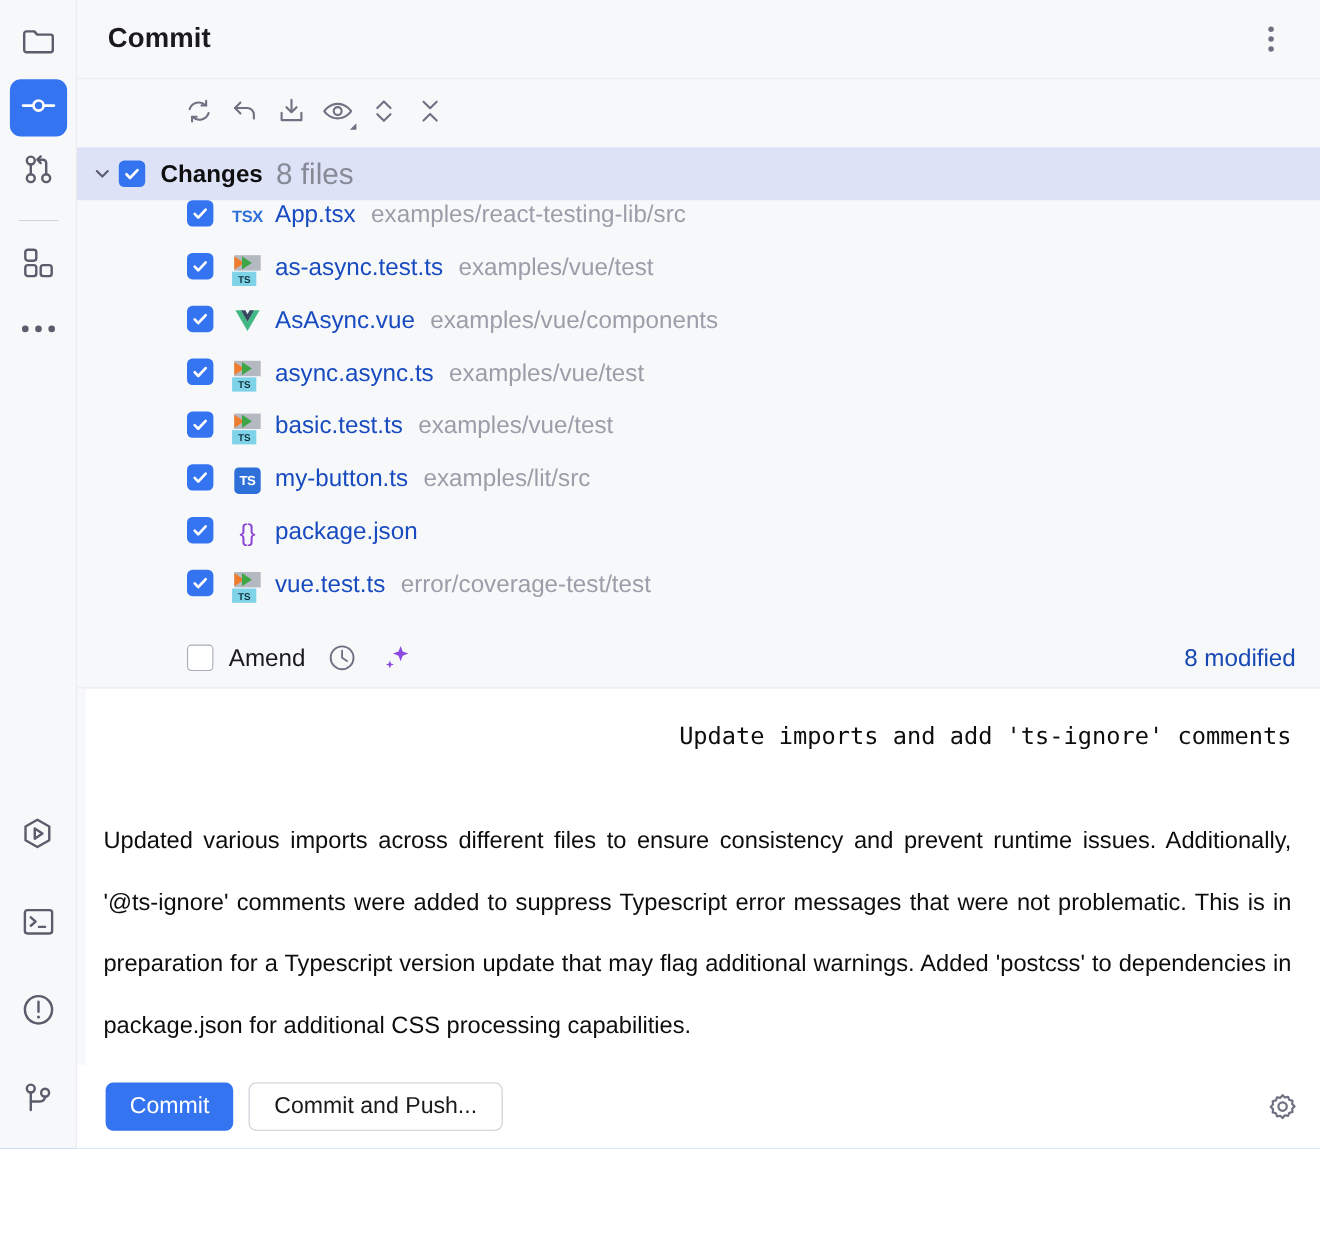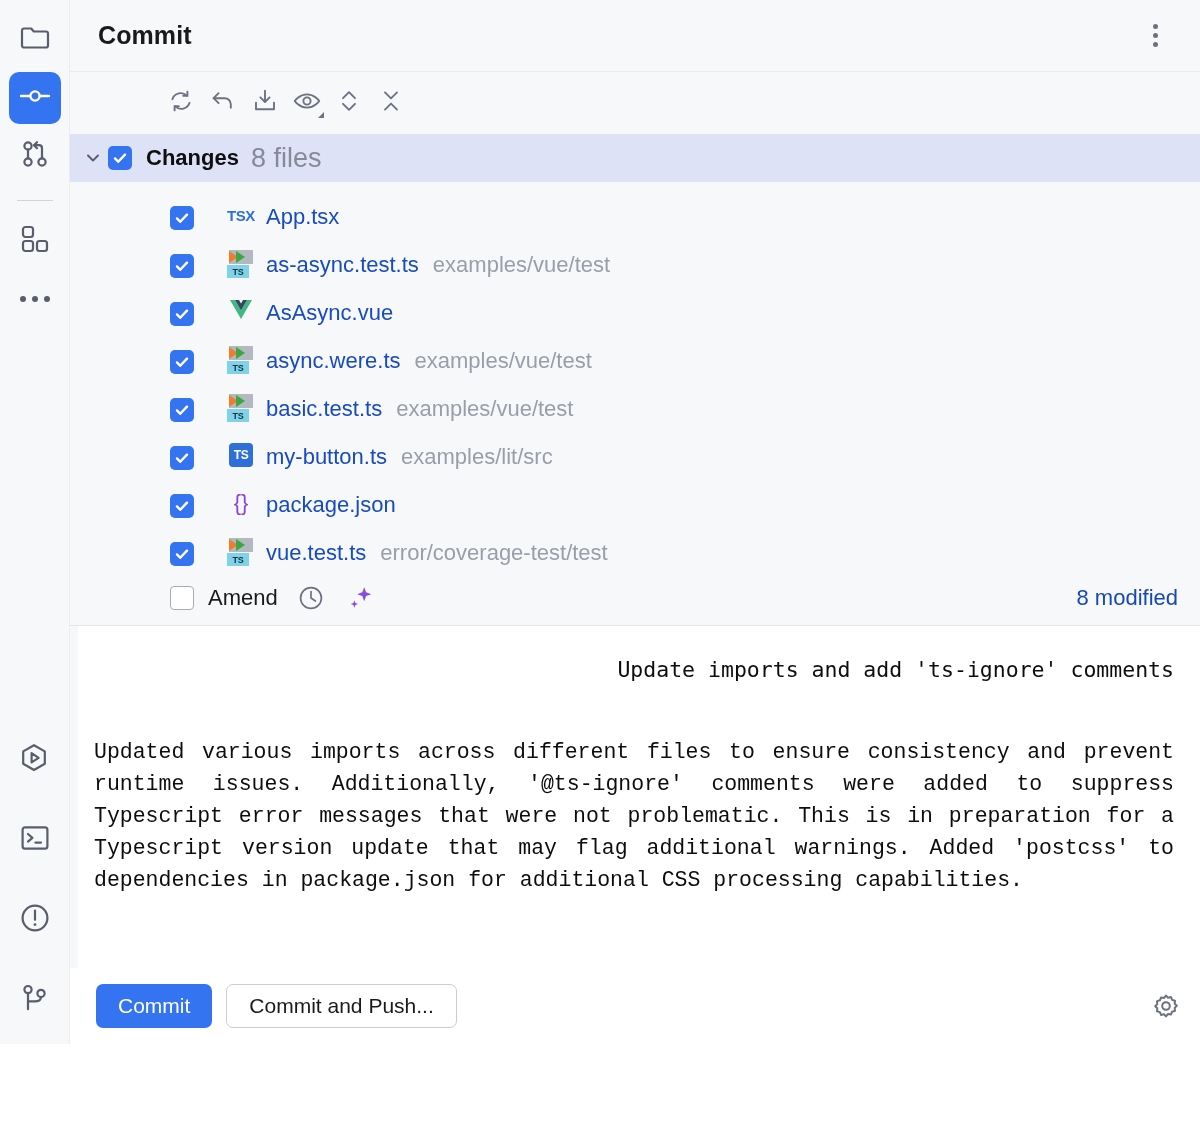--- a/index.html
+++ b/index.html
@@ -108,21 +108,21 @@
     border-bottom: 6px solid #6e7181;
   }
 
   
   .tree {
     flex: 0 0 auto;
     padding-bottom: 4px;
   }
   .tree-row {
     display: flex;
-    align-items: flex-end;
+    align-items: flex-start;
     height: 48px;
     padding-left: 100px;
     position: relative;
   }
   .tree-row.group {
     background: #dde2f7;
     margin-right: 0;
     padding-left: 0;
   }
   .group-inner {
@@ -145,21 +145,21 @@
     color: #0f0f10;
     margin-left: 14px;
   }
   .group-count {
     font-size: 27px;
     color: #868a96;
     margin-left: 12px;
   }
   .file-icon {
     width: 30px; height: 30px;
-    margin-left: 32px;
+    margin-left: 16px;
     flex: 0 0 30px;
     display: flex; align-items: center; justify-content: center;
     position: relative;
   }
   .file-name {
     font-size: 22px;
     color: #184bbf;
     margin-left: 10px;
     white-space: nowrap;
   }
@@ -240,23 +240,23 @@
 
   
   .msg-area {
     flex: 1 1 auto;
     background: #ffffff;
     border-left: 8px solid #f7f8fa;
     padding: 22px 26px 10px 16px;
     overflow: hidden;
   }
   .msg-text {
-    font-family: Liberation Mono, monospace;
+    font-family: Liberation Sans, sans-serif;
     font-size: 21.5px;
-    line-height: 32px;
+    line-height: 56px;
     color: #0d0d0e;
     white-space: pre-wrap;
     text-align: justify;
     text-align-last: left;
     letter-spacing: 0px;
   }
   .msg-subject {
     font-family: "DejaVu Sans Mono", "Liberation Mono", monospace;
     font-size: 21.5px;
     line-height: 44px;
@@ -488,20 +488,21 @@
           <div class="tree-row">
             <span class="cb">
               <svg width="16" height="16" viewBox="0 0 16 16" fill="none" stroke="#ffffff" stroke-width="2.4" stroke-linecap="round" stroke-linejoin="round">
                 <path d="M3 8.4l3.2 3.4L13 4.6"></path>
               </svg>
             </span>
             <span class="file-icon">
               <span class="ic-tsx">TSX</span>
             </span>
             <span class="file-name">App.tsx</span>
+            <span class="file-path">examples/react-testing-lib/src</span>
           </div>
           <div class="tree-row">
             <span class="cb">
               <svg width="16" height="16" viewBox="0 0 16 16" fill="none" stroke="#ffffff" stroke-width="2.4" stroke-linecap="round" stroke-linejoin="round">
                 <path d="M3 8.4l3.2 3.4L13 4.6"></path>
               </svg>
             </span>
             <span class="file-icon">
               <span class="ic-test">
                 <span class="top"></span>
@@ -519,36 +520,37 @@
                 <path d="M3 8.4l3.2 3.4L13 4.6"></path>
               </svg>
             </span>
             <span class="file-icon">
               <span class="ic-vue"><svg width="26" height="22" viewBox="0 0 26 22">
                   <path d="M2 2h5l6 10.4L19 2h5L13 21 2 2z" fill="#41b883"></path>
                   <path d="M7 2h4l2 3.6L15 2h4l-6 10.4L7 2z" fill="#35495e"></path>
                 </svg></span>
             </span>
             <span class="file-name">AsAsync.vue</span>
+            <span class="file-path">examples/vue/components</span>
           </div>
           <div class="tree-row">
             <span class="cb">
               <svg width="16" height="16" viewBox="0 0 16 16" fill="none" stroke="#ffffff" stroke-width="2.4" stroke-linecap="round" stroke-linejoin="round">
                 <path d="M3 8.4l3.2 3.4L13 4.6"></path>
               </svg>
             </span>
             <span class="file-icon">
               <span class="ic-test">
                 <span class="top"></span>
                 <span class="tri-o"></span>
                 <span class="tri-g"></span>
                 <span class="badge">TS</span>
               </span>
             </span>
-            <span class="file-name">async.were.ts</span>
+            <span class="file-name">async.async.ts</span>
             <span class="file-path">examples/vue/test</span>
           </div>
           <div class="tree-row">
             <span class="cb">
               <svg width="16" height="16" viewBox="0 0 16 16" fill="none" stroke="#ffffff" stroke-width="2.4" stroke-linecap="round" stroke-linejoin="round">
                 <path d="M3 8.4l3.2 3.4L13 4.6"></path>
               </svg>
             </span>
             <span class="file-icon">
               <span class="ic-test">

